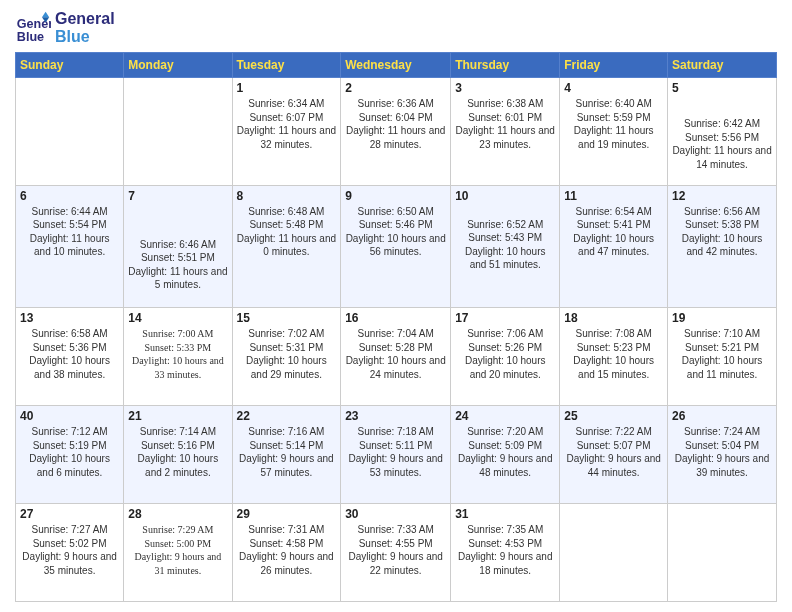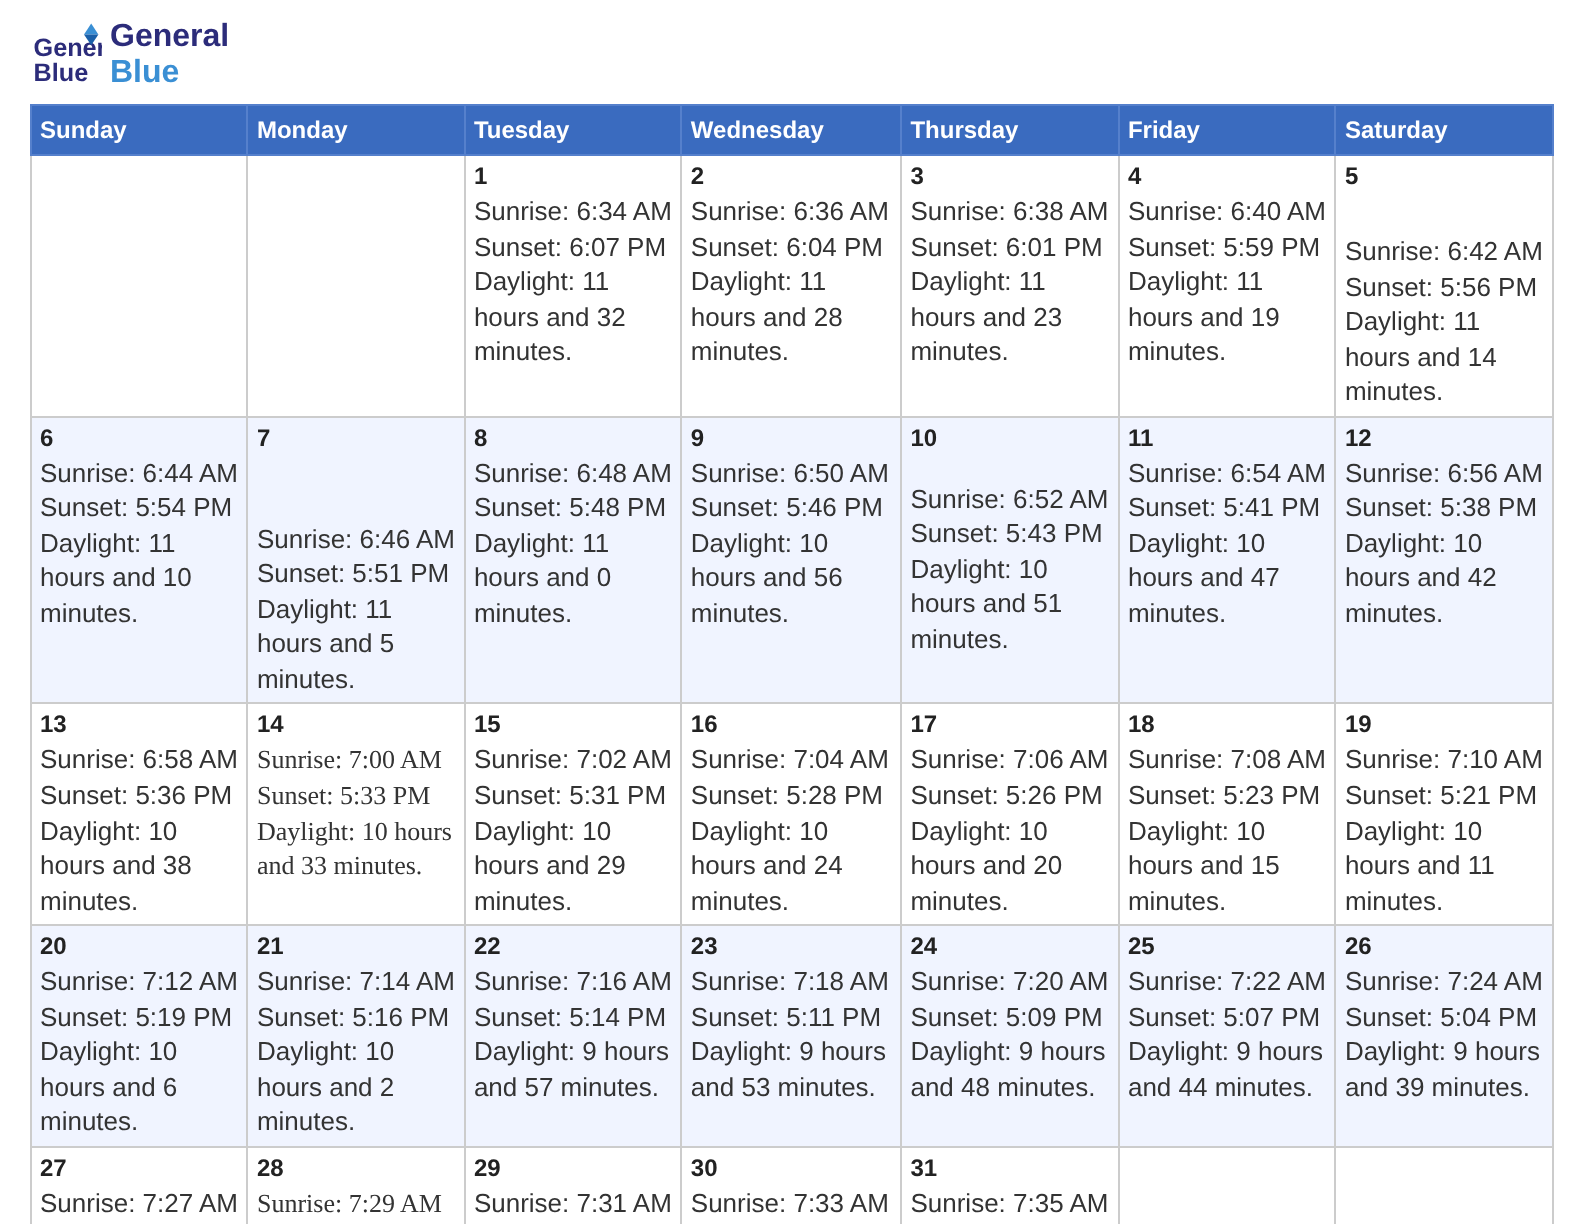--- a/index.html
+++ b/index.html
@@ -44,21 +44,21 @@
       font-size: 16px;
       color: #555;
     }
     .calendar {
       width: 100%;
       border-collapse: collapse;
       flex: 1;
     }
     .calendar th {
       background: #3a6bbf;
-      color: #ffffff;
+      color: #fde047;
       font-size: 12px;
       font-weight: bold;
       padding: 5px 4px;
       text-align: left;
       border: 1px solid #5580cc;
     }
     .calendar td {
       border: 1px solid #ccc;
       vertical-align: top;
       padding: 3px 4px;
@@ -72,23 +72,24 @@
       background: #f0f4ff;
     }
     .day-num {
       font-size: 12px;
       font-weight: bold;
       color: #222;
       display: block;
       margin-bottom: 2px;
     }
     .day-info {
-      font-size: 13px;
+      font-size: 10px;
       line-height: 1.35;
       color: #333;
+      text-align: center;
     }
     .empty-cell {
       background: #fff !important;
     }
   </style>
 </head>
 <body>
 
 <div class="page">
   <div class="header">
@@ -240,21 +241,21 @@
           </td>
           <td>
             <span class="day-num">19</span>
             <div class="day-info" style="white-space: pre-line;">Sunrise: 7:10 AM
 Sunset: 5:21 PM
 Daylight: 10 hours and 11 minutes.</div>
           </td>
         </tr>
         <tr>
           <td>
-            <span class="day-num">20</span>
+            <span class="day-num">40</span>
             <div class="day-info" style="white-space: pre-line;">Sunrise: 7:12 AM
 Sunset: 5:19 PM
 Daylight: 10 hours and 6 minutes.</div>
           </td>
           <td>
             <span class="day-num">21</span>
             <div class="day-info" style="white-space: pre-line;">Sunrise: 7:14 AM
 Sunset: 5:16 PM
 Daylight: 10 hours and 2 minutes.</div>
           </td>

